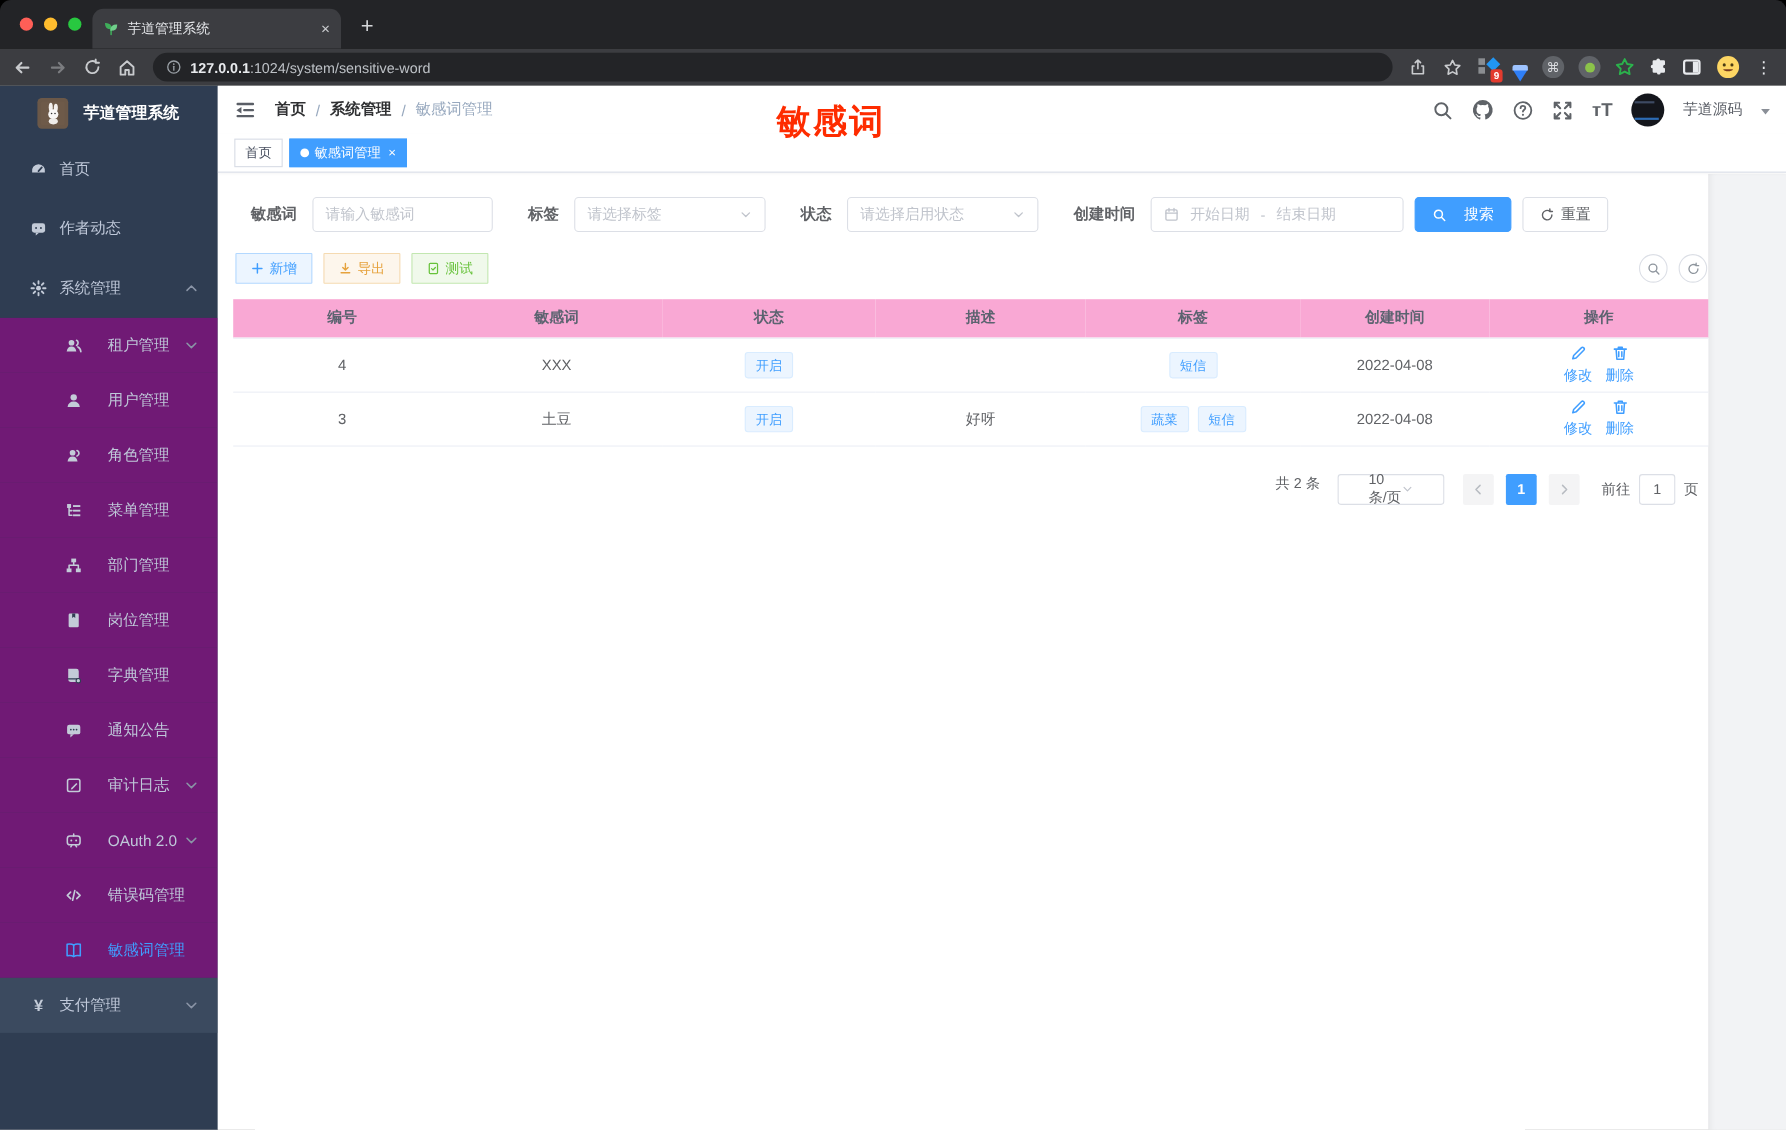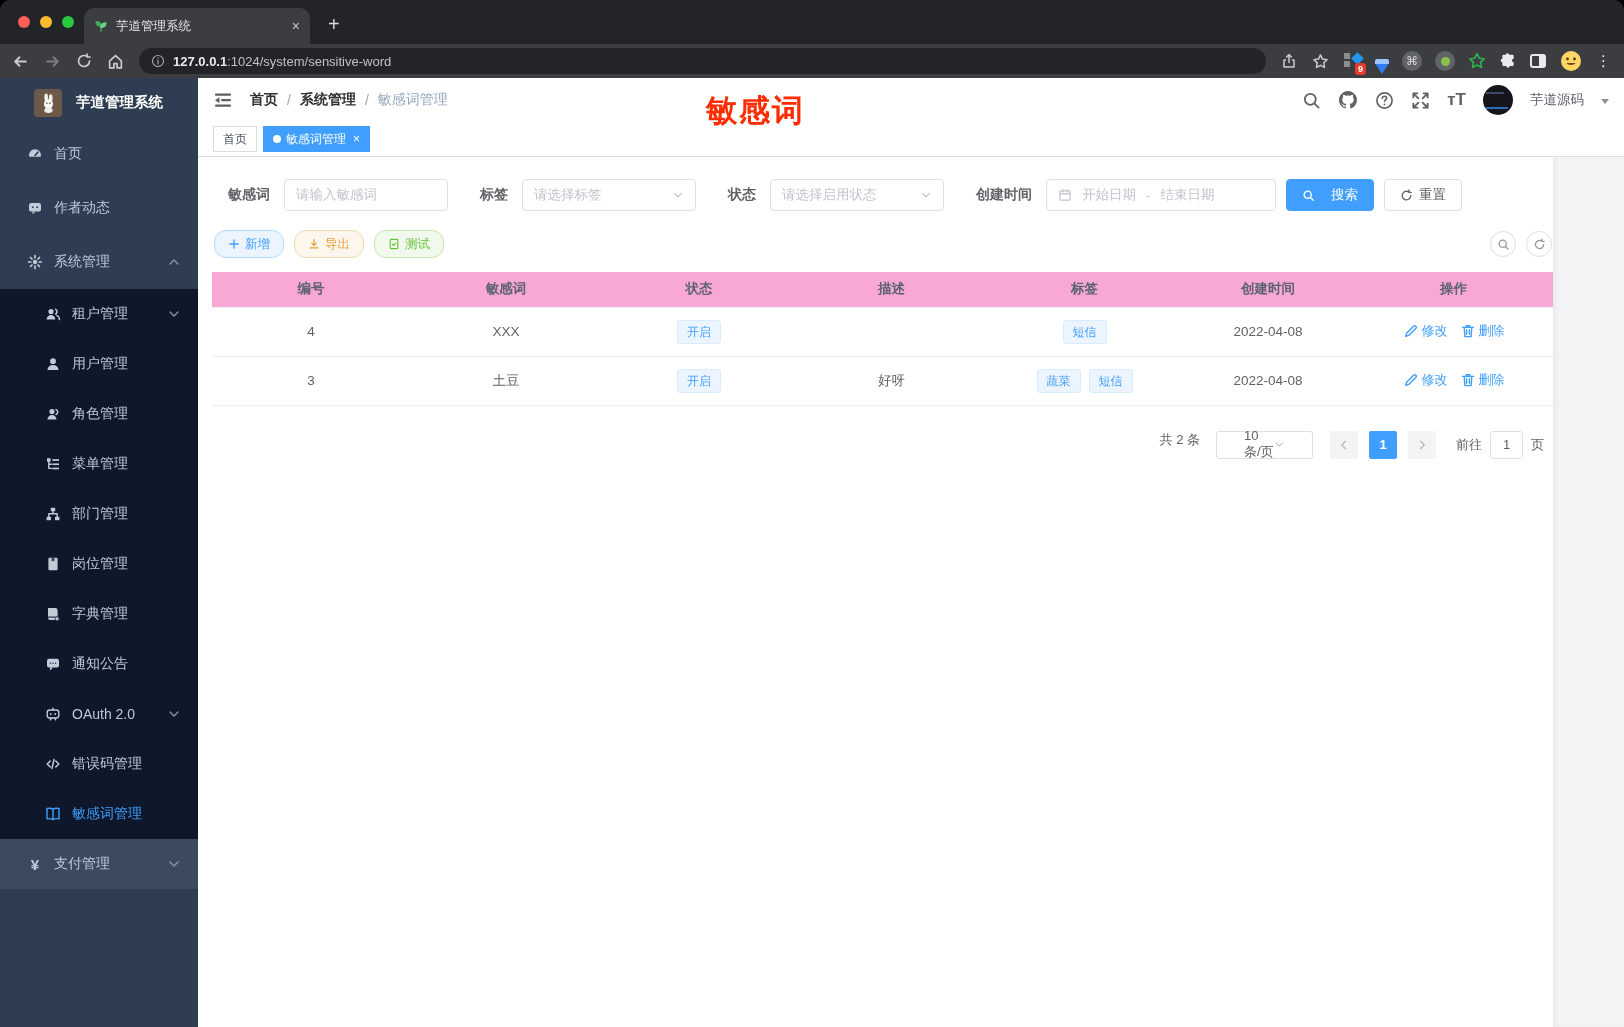--- a/index.html
+++ b/index.html
@@ -51,21 +51,21 @@
 
   
   .sidebar { width:198px; background:#2f3d52; flex-shrink:0; overflow:hidden; }
   .logo-row { height:49px; display:flex; align-items:center; padding-left:34px; gap:14px; }
   .logo-img { width:28px; height:28px; border-radius:4px; background:#6b5848;
     display:flex; align-items:center; justify-content:center; }
   .logo-title { color:#fff; font-size:14.5px; font-weight:700; }
   .menu { color:#bfc8d9; font-size:14px; }
   .menu-item { display:flex; align-items:center; cursor:pointer; position:relative; }
   .menu-item.lvl1 { height:54px; padding-left:27px; }
-  .menu-item.lvl2 { height:50px; padding-left:45px; background:#0f172a; }
+  .menu-item.lvl2 { height:50px; padding-left:59px; background:#701a75;gap:12px; }
   .menu-item.hl { background:#3b4a5f; height:50px; }
   .menu-item .mi-icon { width:16px; margin-right:11px; color:#c3cbd8; }
   .menu-item .mi-label { }
   .menu-item.active { color:#409eff; }
   .menu-item.active .mi-icon { color:#409eff; }
   .mi-chevron { position:absolute; right:16px; color:#8a94a6; }
 
   
   .main { flex:1; position:relative; background:#fff; overflow:hidden; }
   .navbar { height:44px; display:flex; align-items:center; padding:0 15px; background:#fff; }
@@ -110,39 +110,39 @@
   .w-date{width:230px; gap:10px; }
   .sel-arrow { color:#c0c4cc; }
   .btn { height:32px; border-radius:4px; font-size:13.5px; display:inline-flex;
     align-items:center; justify-content:center; gap:6px; cursor:pointer; padding:0 15px; }
   .btn-primary { background:#409eff; border:1px solid #409eff; color:#fff;gap:16px; }
   .btn-plain { background:#fff; border:1px solid #dcdfe6; color:#606266; }
   .gap10 { margin-left:10px; }
 
   
   .toolbar-row { margin-top:19px; display:flex; align-items:center; padding-left:2px; }
-  .sbtn { height:28px; border-radius:12px; font-size:12.5px; display:inline-flex;
+  .sbtn { height:28px; border-radius:1px; font-size:12.5px; display:inline-flex;
     align-items:center; gap:5px; padding:0 13px; cursor:pointer; margin-right:10px; }
   .sbtn.add { background:#ecf5ff; border:1px solid #b3d8ff; color:#409eff; }
   .sbtn.export { background:#fdf6ec; border:1px solid #f5dab1; color:#e6a23c; }
   .sbtn.test { background:#f0f9eb; border:1px solid #c2e7b0; color:#67c23a; }
   .circ-group { margin-left:auto; display:flex; gap:10px; margin-right:1px; }
   .circ { width:26px; height:26px; border-radius:50%; border:1px solid #dcdfe6; color:#8f969e;
     display:flex; align-items:center; justify-content:center; cursor:pointer; background:#fff; }
 
   
   table.data { margin-top:14px; width:1341px; border-collapse:collapse; table-layout:fixed; }
   table.data th { background:#f9a8d4; height:35px; font-size:13.5px; color:#5c6370;
     font-weight:700; text-align:center; border-bottom:1px solid #ebeef5; }
   table.data td { height:49px; text-align:center; font-size:13.5px; color:#606266;
     border-bottom:1px solid #ebeef5; background:#fff; }
   .eltag { display:inline-block; height:24px; line-height:22px; padding:0 9px;
     background:#ecf5ff; border:1px solid #d9ecff; color:#409eff; border-radius:3px; font-size:12px; }
   .eltag + .eltag { margin-left:8px; }
-  .oplink { color:#409eff; font-size:13px; display:inline-flex; align-items:center; gap:3px; cursor:pointer; }
+  .oplink { color:#409eff; font-size:13px; display:inline-flex; align-items:center; gap:3px; cursor:pointer;flex-direction:column; }
   .oplink + .oplink { margin-left:12px; }
 
   
   .pagination { margin-top:25px; display:flex; align-items:flex-start; justify-content:flex-end;
     font-size:13px; color:#606266; padding-right:9px; }
   .pg-total { margin-right:16px; }
   .pg-size { width:97px; height:28px; border:1px solid #dcdfe6; border-radius:3px;
     display:flex; align-items:center; justify-content:space-between; padding:0 27px; color:#606266; }
   .pg-btn { width:28px; height:28px; background:#f4f4f5; border-radius:2px; display:flex;
     align-items:center; justify-content:center; color:#b8bcc2; cursor:pointer; }
@@ -391,20 +391,34 @@
               <circle cx="5.4" cy="7.2" r=".8" fill="#2f3d52" stroke="none"></circle>
               <circle cx="8" cy="7.2" r=".8" fill="#2f3d52" stroke="none"></circle>
               <circle cx="10.6" cy="7.2" r=".8" fill="#2f3d52" stroke="none"></circle>
             </svg>
           </span>
           <span class="mi-label">通知公告</span>
         </div>
         <div class="menu-item lvl2">
           <span class="mi-icon ico">
             <svg width="16" height="16" viewBox="0 0 16 16" fill="none" stroke="currentColor" stroke-width="1.4" stroke-linecap="round" stroke-linejoin="round">
+              <rect x="2.4" y="2.4" width="11.2" height="11.2" rx="1.6"></rect>
+              <path d="M5.8 10.4l4.6-4.6 1 1-4.6 4.6-1.4.4z" fill="currentColor" stroke="none"></path>
+            </svg>
+          </span>
+          <span class="mi-label">审计日志</span>
+          <span class="mi-chevron ico">
+            <svg width="16" height="16" viewBox="0 0 16 16" fill="none" stroke="currentColor" stroke-width="1.4" stroke-linecap="round" stroke-linejoin="round">
+              <path d="M4 6l4 4 4-4"></path>
+            </svg>
+          </span>
+        </div>
+        <div class="menu-item lvl2">
+          <span class="mi-icon ico">
+            <svg width="16" height="16" viewBox="0 0 16 16" fill="none" stroke="currentColor" stroke-width="1.4" stroke-linecap="round" stroke-linejoin="round">
               <rect x="2.2" y="4" width="11.6" height="8" rx="2.4"></rect>
               <circle cx="5.8" cy="8" r=".9" fill="currentColor" stroke="none"></circle>
               <circle cx="10.2" cy="8" r=".9" fill="currentColor" stroke="none"></circle>
               <path d="M8 2.2V4M5.4 13.8l1-1.8M10.6 13.8l-1-1.8"></path>
             </svg>
           </span>
           <span class="mi-label">OAuth 2.0</span>
           <span class="mi-chevron ico">
             <svg width="16" height="16" viewBox="0 0 16 16" fill="none" stroke="currentColor" stroke-width="1.4" stroke-linecap="round" stroke-linejoin="round">
               <path d="M4 6l4 4 4-4"></path>

